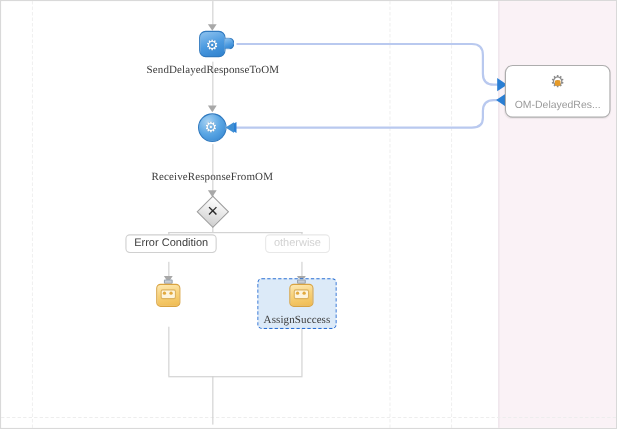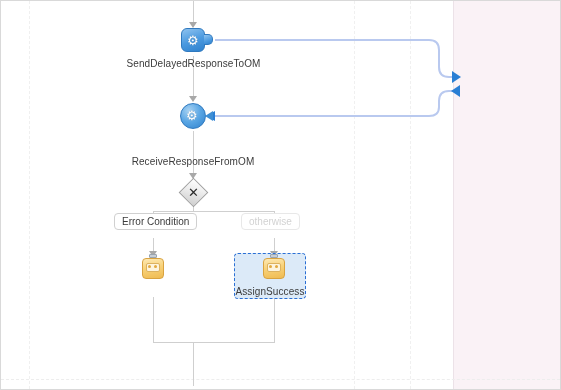--- a/index.html
+++ b/index.html
@@ -68,20 +68,21 @@
   }
 
   
   .label {
     position: absolute;
     font-size: 10px;
     color: #3b3b3b;
     white-space: nowrap;
     text-align: center;
     letter-spacing: .1px;
+    font-family: Liberation Serif, serif;
   }
 
   
   .invoke-node {
     position: absolute;
     width: 24px;
     height: 24px;
     border-radius: 6px;
     background: linear-gradient(160deg, #8fc3ef 0%, #4b9ae0 52%, #2f81cd 100%);
     border: 1px solid #2f79bf;
@@ -321,14 +322,19 @@
 
   <div class="selection" style="left:233px; top:252px; width:72px; height:46px;"></div>
   <div class="assign-cap" style="left:269px; top:253px;"></div>
   <div class="assign-node" style="left:262px; top:257px;">
     <div class="assign-inner"></div>
     <div class="assign-dot" style="left:5px; top:6px;"></div>
     <div class="assign-dot" style="left:11px; top:6px;"></div>
   </div>
   <div class="label" style="left:233px; top:285px; width:72px;">AssignSuccess</div>
 
+  <div class="partner-card" style="left:458px; top:58px; width:96px; height:48px;">
+    <span class="partner-gear">⚙</span>
+    <span class="partner-gear-core"></span>
+    <span class="partner-label">OM-DelayedRes...</span>
+  </div>
 
 </div>
 
 </body></html>

